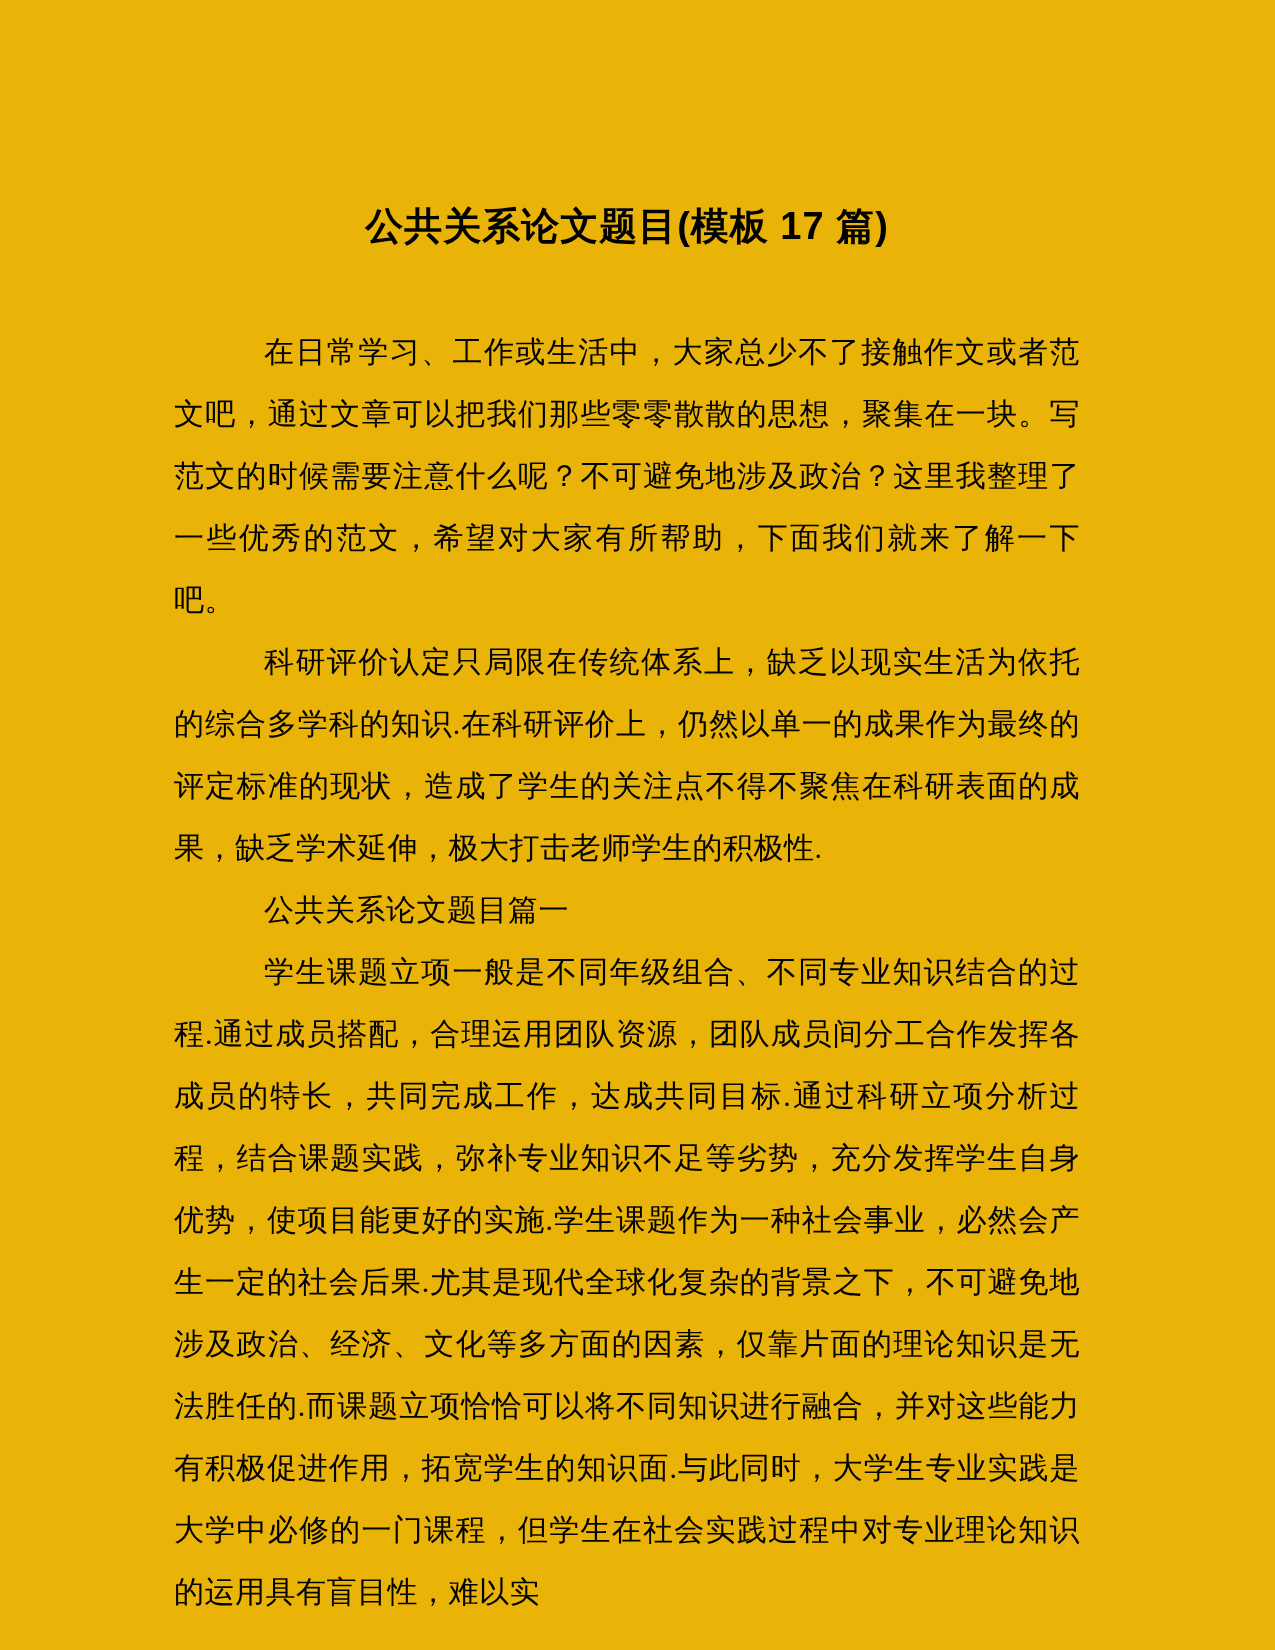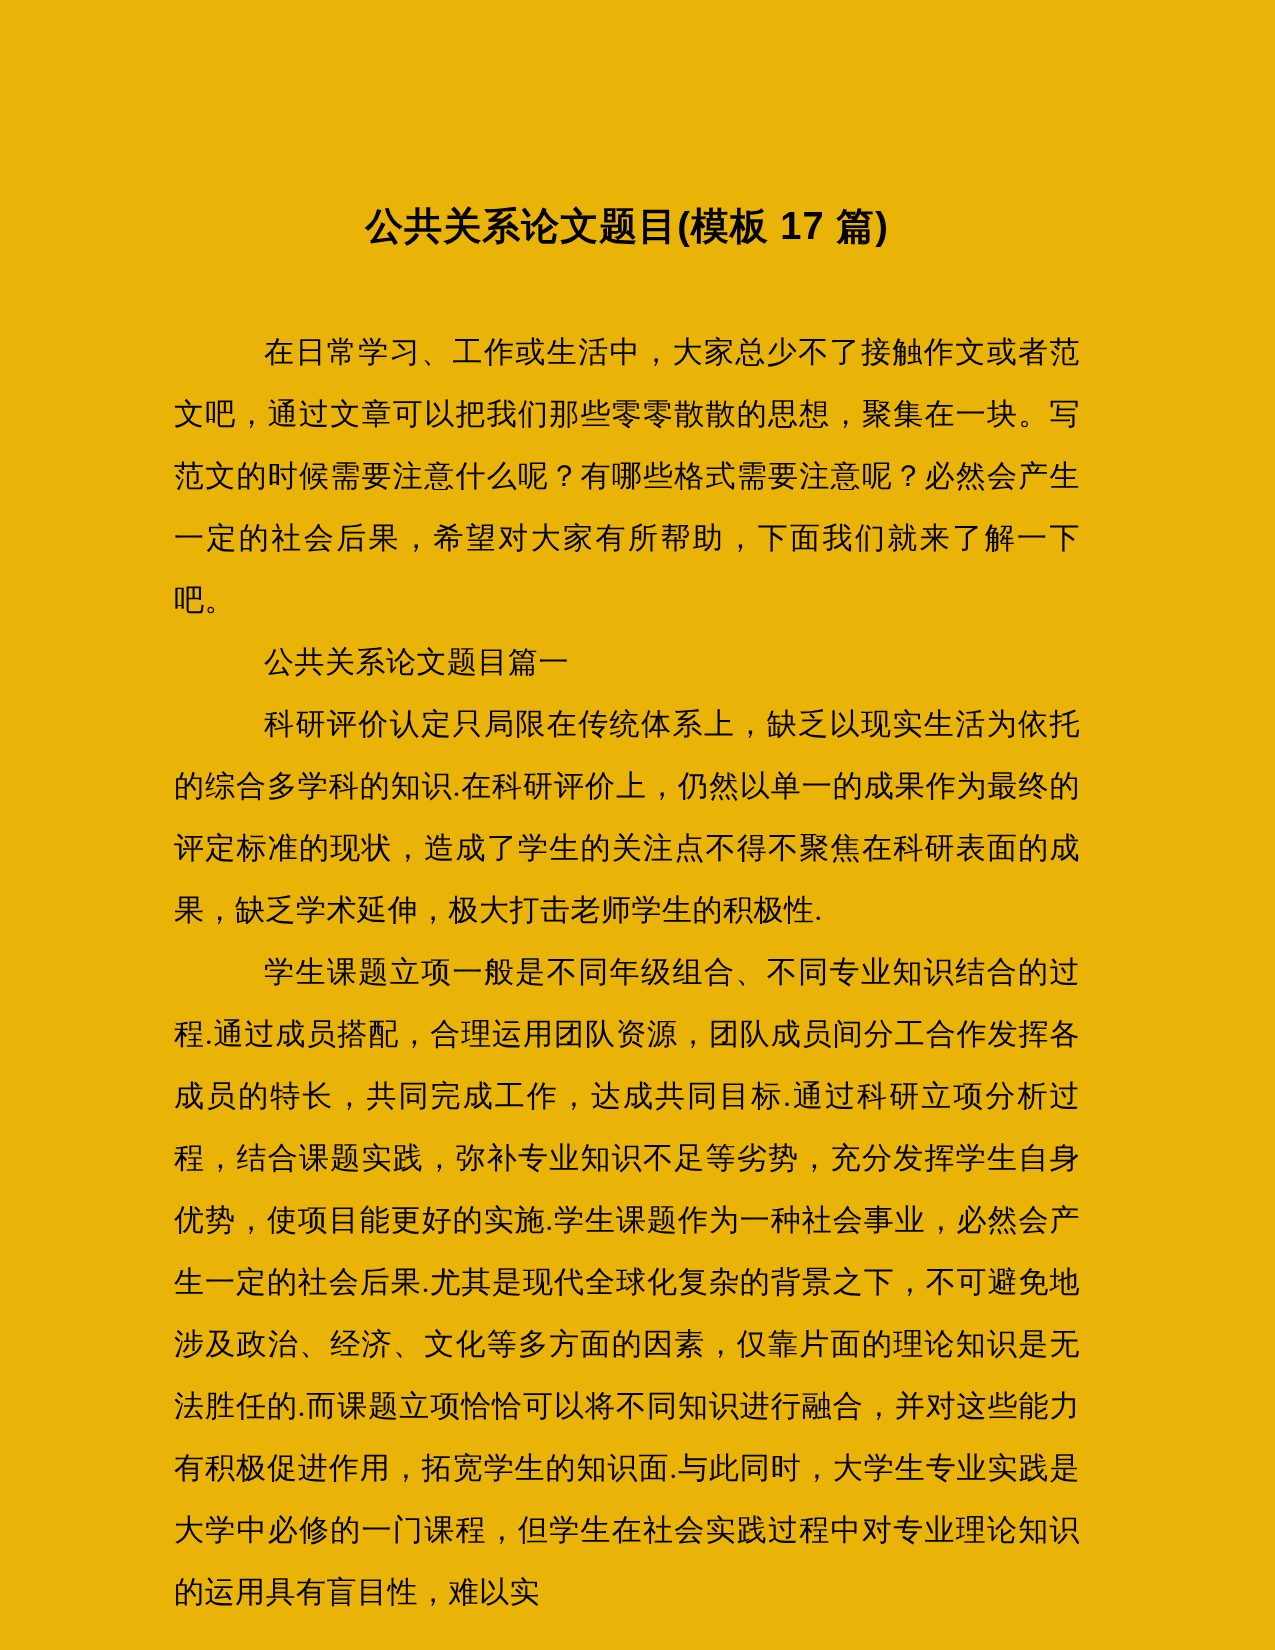--- a/index.html
+++ b/index.html
@@ -59,21 +59,21 @@
   }
 </style>
 </head>
 <body>
 
 <div class="page">
   <h1 class="doc-title">公共关系论文题目(模板 17 篇)</h1>
 
   <div class="doc-body">
 
-      <p>在日常学习、工作或生活中，大家总少不了接触作文或者范文吧，通过文章可以把我们那些零零散散的思想，聚集在一块。写范文的时候需要注意什么呢？有哪些格式需要注意呢？必然会产生一定的社会后果，希望对大家有所帮助，下面我们就来了解一下吧。</p>
+      <p>在日常学习、工作或生活中，大家总少不了接触作文或者范文吧，通过文章可以把我们那些零零散散的思想，聚集在一块。写范文的时候需要注意什么呢？不可避免地涉及政治？这里我整理了一些优秀的范文，希望对大家有所帮助，下面我们就来了解一下吧。</p>
+
+      <p>科研评价认定只局限在传统体系上，缺乏以现实生活为依托的综合多学科的知识.在科研评价上，仍然以单一的成果作为最终的评定标准的现状，造成了学生的关注点不得不聚焦在科研表面的成果，缺乏学术延伸，极大打击老师学生的积极性.</p>
 
       <p>公共关系论文题目篇一</p>
-
-      <p>科研评价认定只局限在传统体系上，缺乏以现实生活为依托的综合多学科的知识.在科研评价上，仍然以单一的成果作为最终的评定标准的现状，造成了学生的关注点不得不聚焦在科研表面的成果，缺乏学术延伸，极大打击老师学生的积极性.</p>
 
       <p>学生课题立项一般是不同年级组合、不同专业知识结合的过程.通过成员搭配，合理运用团队资源，团队成员间分工合作发挥各成员的特长，共同完成工作，达成共同目标.通过科研立项分析过程，结合课题实践，弥补专业知识不足等劣势，充分发挥学生自身优势，使项目能更好的实施.学生课题作为一种社会事业，必然会产生一定的社会后果.尤其是现代全球化复杂的背景之下，不可避免地涉及政治、经济、文化等多方面的因素，仅靠片面的理论知识是无法胜任的.而课题立项恰恰可以将不同知识进行融合，并对这些能力有积极促进作用，拓宽学生的知识面.与此同时，大学生专业实践是大学中必修的一门课程，但学生在社会实践过程中对专业理论知识的运用具有盲目性，难以实</p>
     </div>
 </div>
 
 </body></html>

